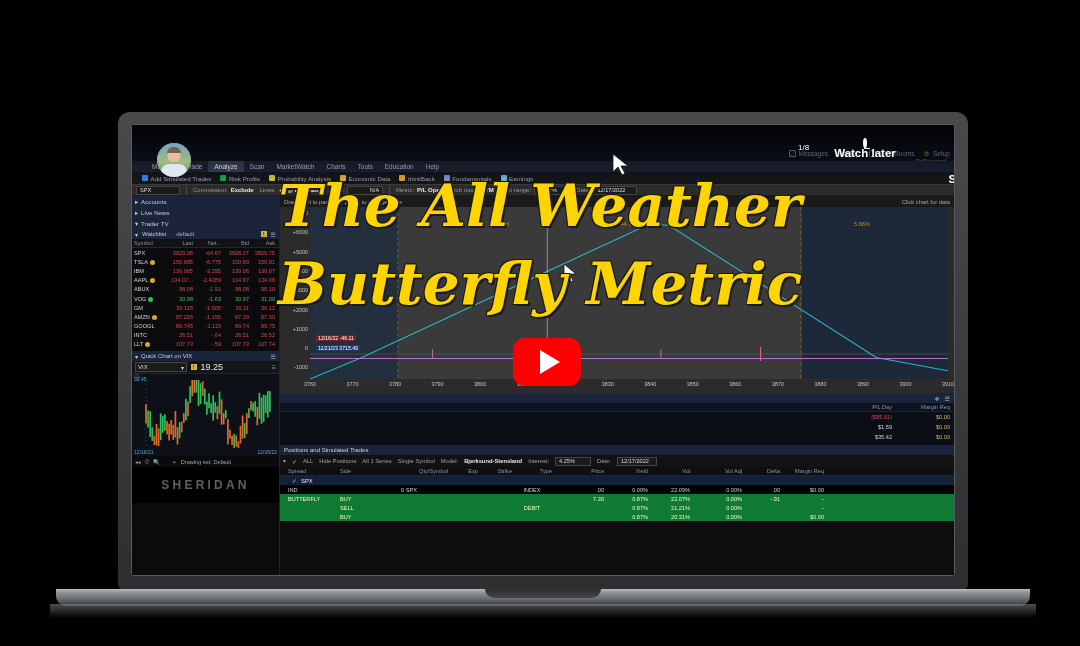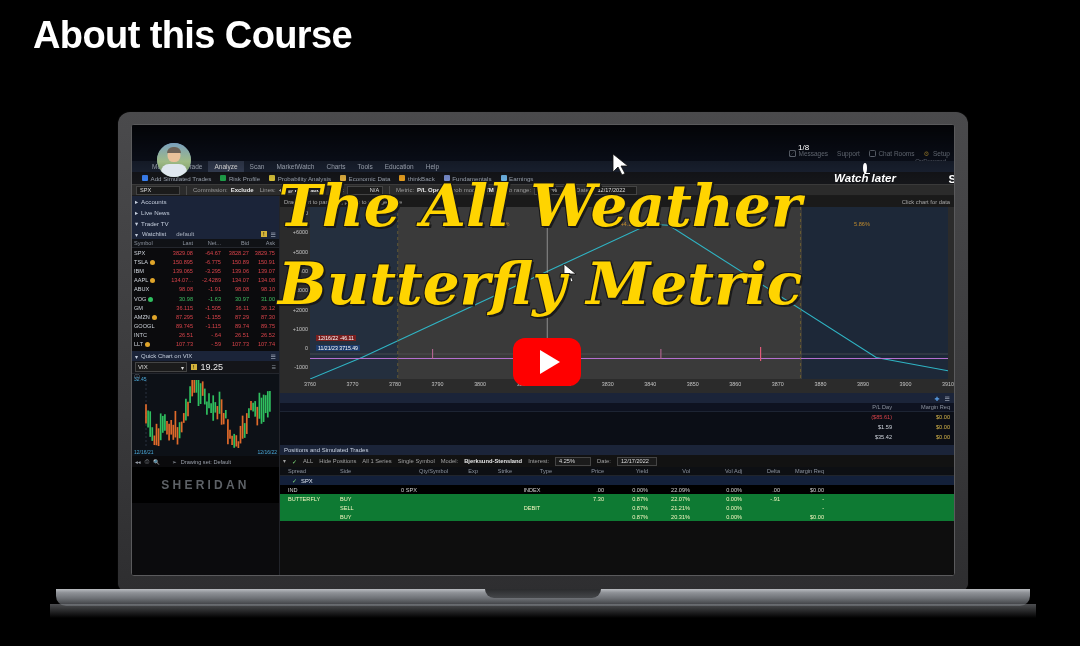--- a/index.html
+++ b/index.html
@@ -249,21 +249,21 @@
      background:#dfe7ef; border-radius:8px 8px 0 0; }
   .yt-title {
     position: absolute; left: 67px; top: 20px;
     font-size: 16px; color: #fff; white-space: nowrap;
   }
   .yt-count {
     position: absolute; left: 666px; top: 18px; font-size: 8px; color: #fff;
   }
   .yt-btn { position: absolute; color: #fff; text-align: center; }
   .yt-btn .lbl { font-size: 11.5px; font-weight: bold; margin-top: 1px; }
-  .yt-watchlater { left: 673px; top: 40px; width: 120px; font-style: italic; }
+  .yt-watchlater { left: 673px; top: 15px; width: 120px; }
   .yt-share { left: 785px; top: 30px; width: 95px; }
   .clock-ico { width: 18px; height: 18px; border: 2px solid #fff; border-radius: 50%;
      position: relative; margin: 0 auto; }
   .clock-ico:before { content:''; position:absolute; left:50%; top:3px; width:1.6px; height:6px;
      background:#fff; transform:translateX(-50%); }
   .clock-ico:after { content:''; position:absolute; left:50%; top:7.5px; width:5px; height:1.6px;
      background:#fff; }
   .share-ico { width: 22px; height: 16px; margin: 0 auto; position: relative; }
 
   .cursor {
@@ -304,21 +304,20 @@
     white-space: nowrap; pointer-events: none;
   }
   .wm.w1 { top: 496px; font-size: 30px; letter-spacing: 1px; }
   .wm.w2 { top: 538px; font-size: 33px; letter-spacing: 1px; }
 </style>
 </head>
 <body>
 
 <div class="page">
 
-  <div class="page-title">About this Course</div>
 
   <div class="laptop">
     <div class="lid">
       <div class="screen">
 
         <div class="tos">
 
           <div class="tos-topstrip">
             <div class="topstrip-right">
               <span class="topstrip-item">

